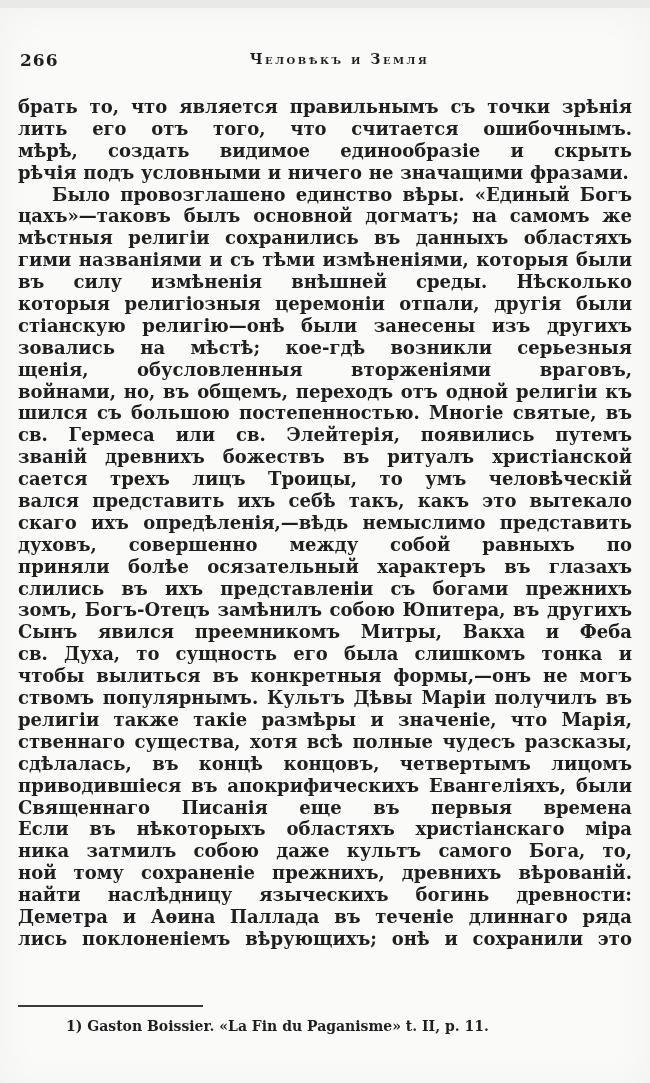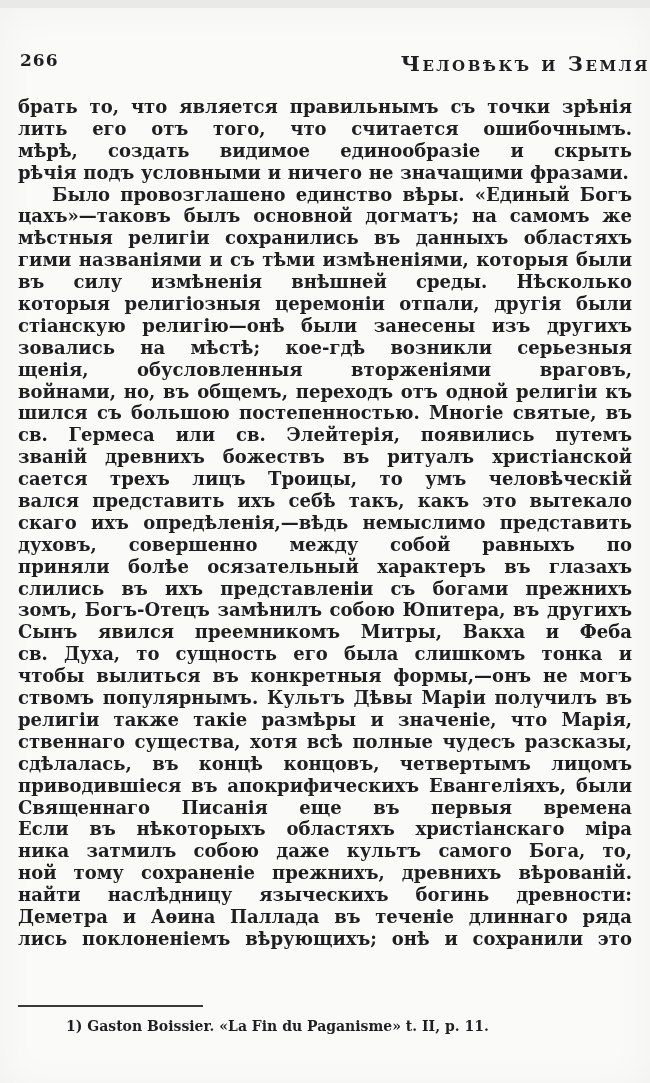--- a/index.html
+++ b/index.html
@@ -31,22 +31,22 @@
     left: 20px;
     top: 0;
     font-size: 17px;
     letter-spacing: 1px;
   }
   .running-header {
     position: absolute;
     left: 0;
     right: 0;
     top: 1px;
-    text-align: right;
-    font-size: 21px;
+    text-align: center;
+    font-size: 14px;
     font-variant: small-caps;
     font-variant-caps: small-caps;
     letter-spacing: 2.5px;
     padding-left: 29px;
   }
   .body-text {
     position: absolute;
     top: 88px;
     left: 18px;
     width: 614px;

